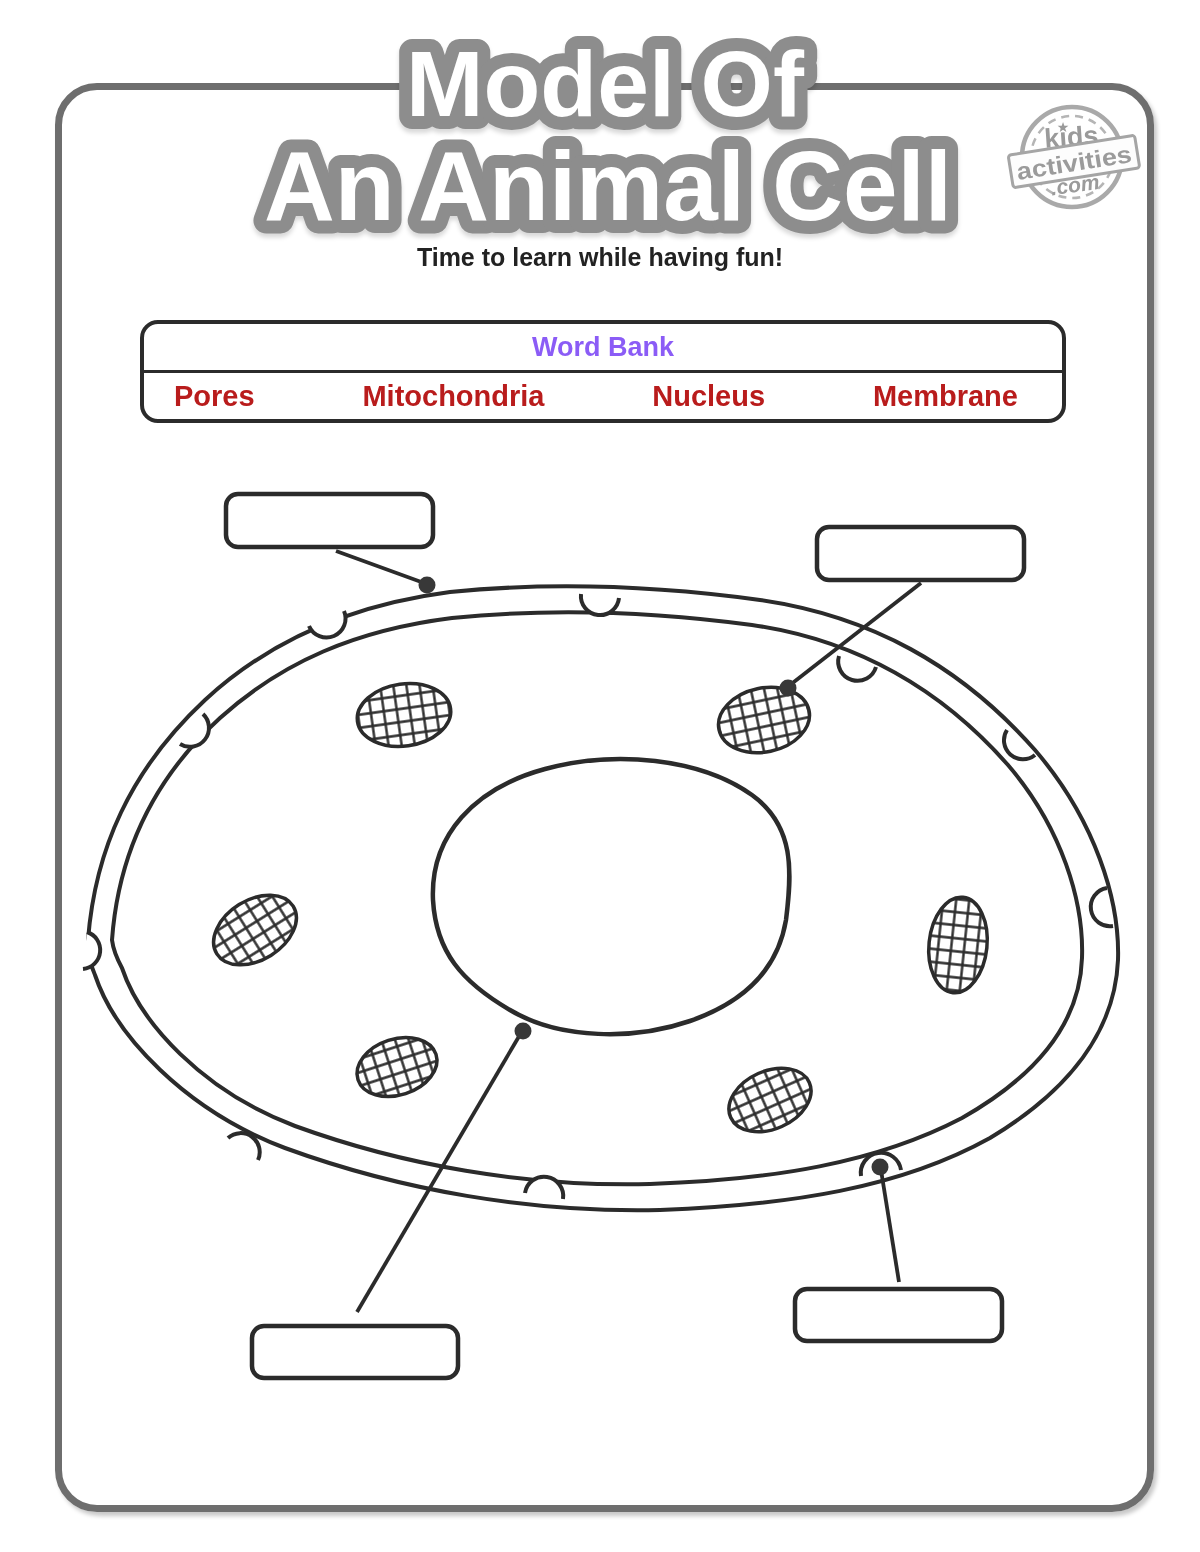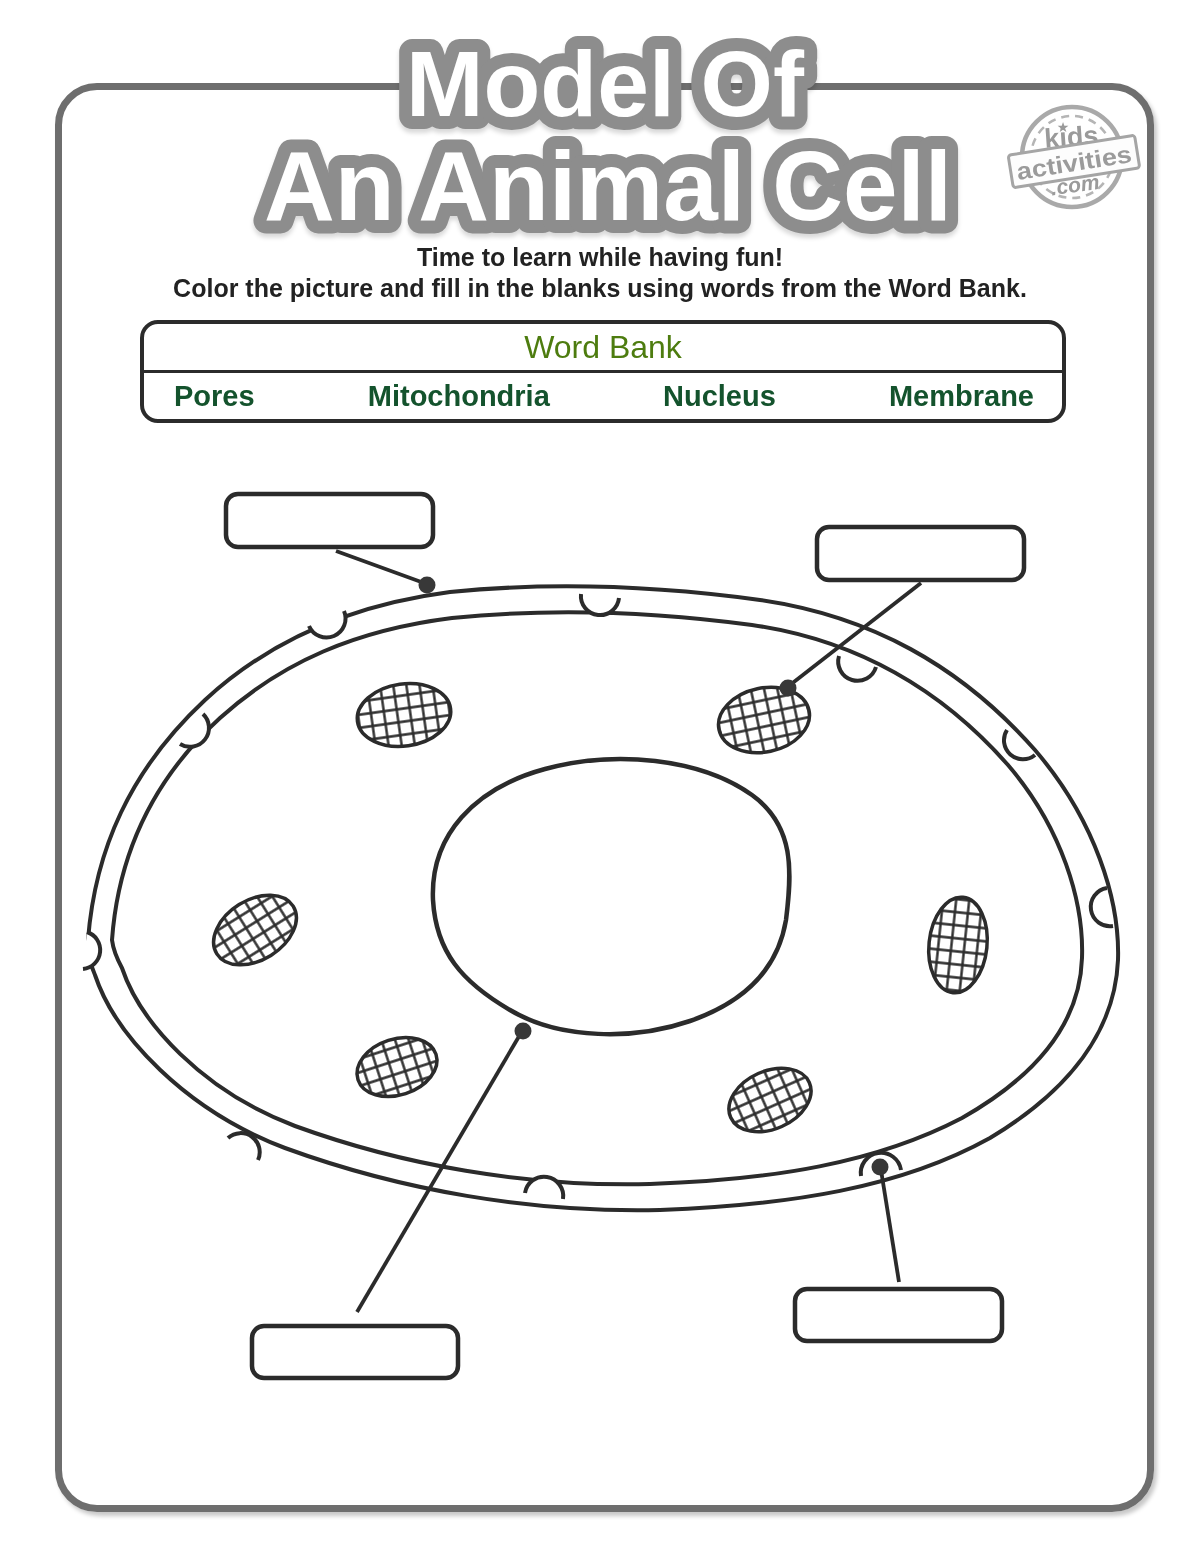--- a/index.html
+++ b/index.html
@@ -13,24 +13,24 @@
   .title-svg text{font-family:"Liberation Sans", sans-serif;font-weight:bold;
        fill:#ffffff;stroke:#8d8d8d;stroke-width:26px;stroke-linejoin:round;
        paint-order:stroke fill;}
   .logo-svg{position:absolute;left:1000px;top:92px;z-index:6;}
   .instructions{position:absolute;left:0;top:242px;width:1200px;text-align:center;
        z-index:3;color:#222222;font-weight:bold;font-size:25px;line-height:31px;}
   .word-bank{position:absolute;left:140px;top:320px;width:926px;height:103px;
        border:4px solid #2b2b2b;border-radius:18px;background:#ffffff;z-index:3;
        box-sizing:border-box;display:flex;flex-direction:column;}
   .wb-header{flex:0 0 46px;display:flex;align-items:center;justify-content:center;
-       font-size:32px;font-weight:normal;color:#4d7c0f;}
+       font-size:27px;font-weight:bold;color:#8b5cf6;}
   .wb-divider{height:0;border-top:3px solid #2b2b2b;}
   .wb-words{flex:1;display:flex;align-items:center;justify-content:space-between;
-       padding:0 28px 0 30px;font-size:29px;font-weight:bold;color:#14532d;}
+       padding:0 44px 0 30px;font-size:29px;font-weight:bold;color:#b91c1c;}
   .cell-svg{position:absolute;left:0;top:0;z-index:2;}
   .cell-svg .ink{stroke:#2b2b2b;fill:none;}
   .cell-svg .notch{fill:#ffffff;stroke:#2b2b2b;stroke-width:4px;}
   .cell-svg .leader{stroke:#2b2b2b;stroke-width:3.8px;}
   .cell-svg .dot{fill:#383838;stroke:none;}
   .cell-svg .answer-box{fill:#ffffff;stroke:#2b2b2b;stroke-width:4.5px;}
   .logo-svg text{font-family:"Liberation Sans", sans-serif;}
 </style>
 </head>
 <body>
@@ -49,21 +49,20 @@
   <text x="63" y="40" font-size="14" fill="#9a9a9a" text-anchor="middle">★</text>
   <g transform="translate(74 70) rotate(-9)">
     <rect x="-64" y="-17" width="128" height="33" fill="#fdfdfd" stroke="#a5a5a5" stroke-width="3" rx="3"></rect>
     <text x="0" y="9" font-size="24" font-weight="bold" fill="#9b9b9b" text-anchor="middle" textLength="116" lengthAdjust="spacingAndGlyphs">activities</text>
   </g>
   <text x="76" y="100" font-size="21" font-style="italic" font-weight="bold" fill="#9b9b9b" text-anchor="middle" transform="rotate(-8 76 100)">.com</text>
 </svg>
 
 <div class="instructions">
   <div>Time to learn while having fun!</div>
-  <div>Color the picture and fill in the blanks using words from the Word Bank.</div>
 </div>
 
 <div class="word-bank">
   <div class="wb-header">Word Bank</div>
   <div class="wb-divider"></div>
   <div class="wb-words">
     <span>Pores</span>
     <span>Mitochondria</span>
     <span>Nucleus</span>
     <span>Membrane</span>

